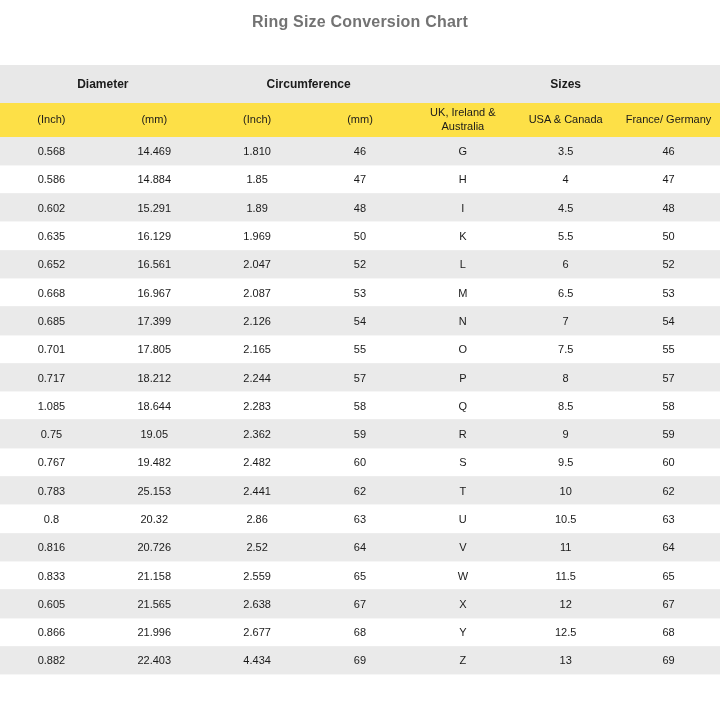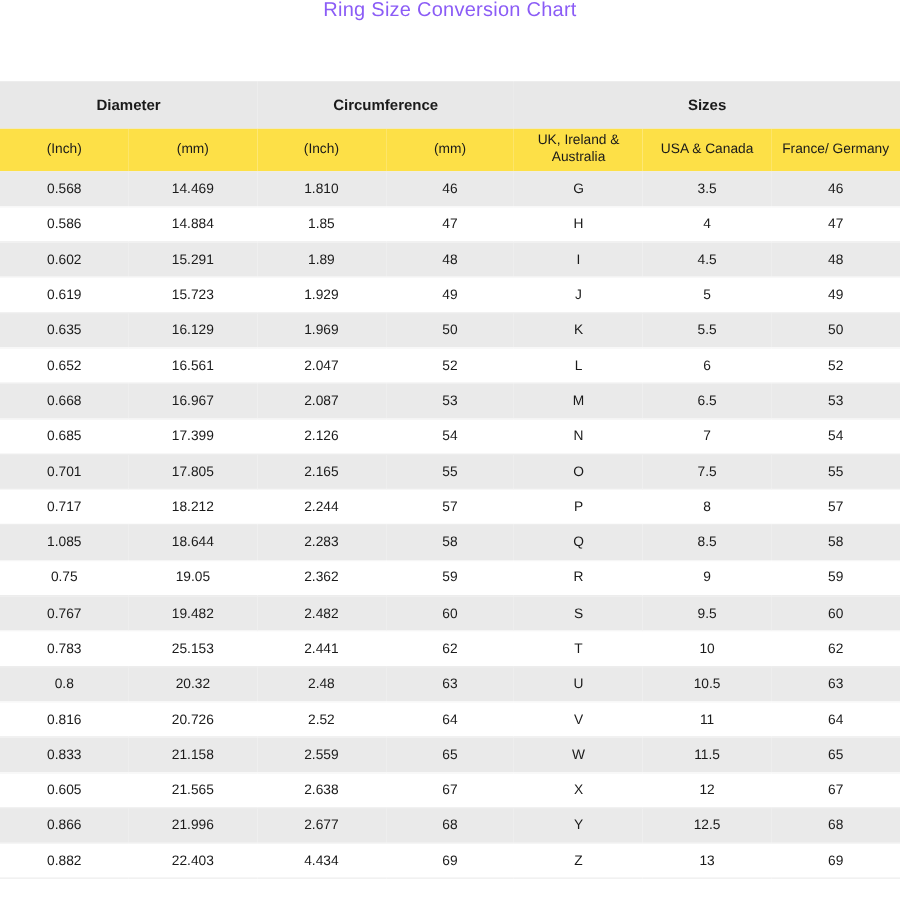--- a/index.html
+++ b/index.html
@@ -13,23 +13,24 @@
     color: #1d1d1d;
   }
   .page {
     width: 720px;
     height: 720px;
     position: relative;
   }
   .title {
     text-align: center;
     font-size: 16px;
-    font-weight: normal;
+    font-weight: bold;
+    padding-top: 13px;
     letter-spacing: 0.2px;
-    color: #8b5cf6;
+    color: #737373;
   }
   table.conv {
     position: absolute;
     top: 65px;
     left: 0;
     width: 596px;
     border-collapse: collapse;
     table-layout: fixed;
   }
   table.conv col { width: 102.85px; }
@@ -126,29 +127,20 @@
         <tr class="data-row">
           <td>0.602</td>
           <td>15.291</td>
           <td>1.89</td>
           <td>48</td>
           <td>I</td>
           <td>4.5</td>
           <td>48</td>
         </tr>
         <tr class="data-row">
-          <td>0.619</td>
-          <td>15.723</td>
-          <td>1.929</td>
-          <td>49</td>
-          <td>J</td>
-          <td>5</td>
-          <td>49</td>
-        </tr>
-        <tr class="data-row">
           <td>0.635</td>
           <td>16.129</td>
           <td>1.969</td>
           <td>50</td>
           <td>K</td>
           <td>5.5</td>
           <td>50</td>
         </tr>
         <tr class="data-row">
           <td>0.652</td>
@@ -227,21 +219,21 @@
           <td>25.153</td>
           <td>2.441</td>
           <td>62</td>
           <td>T</td>
           <td>10</td>
           <td>62</td>
         </tr>
         <tr class="data-row">
           <td>0.8</td>
           <td>20.32</td>
-          <td>2.48</td>
+          <td>2.86</td>
           <td>63</td>
           <td>U</td>
           <td>10.5</td>
           <td>63</td>
         </tr>
         <tr class="data-row">
           <td>0.816</td>
           <td>20.726</td>
           <td>2.52</td>
           <td>64</td>

